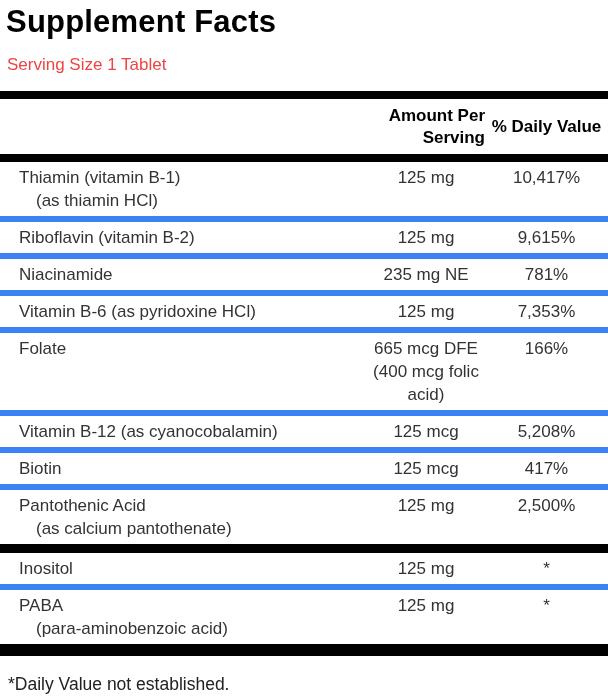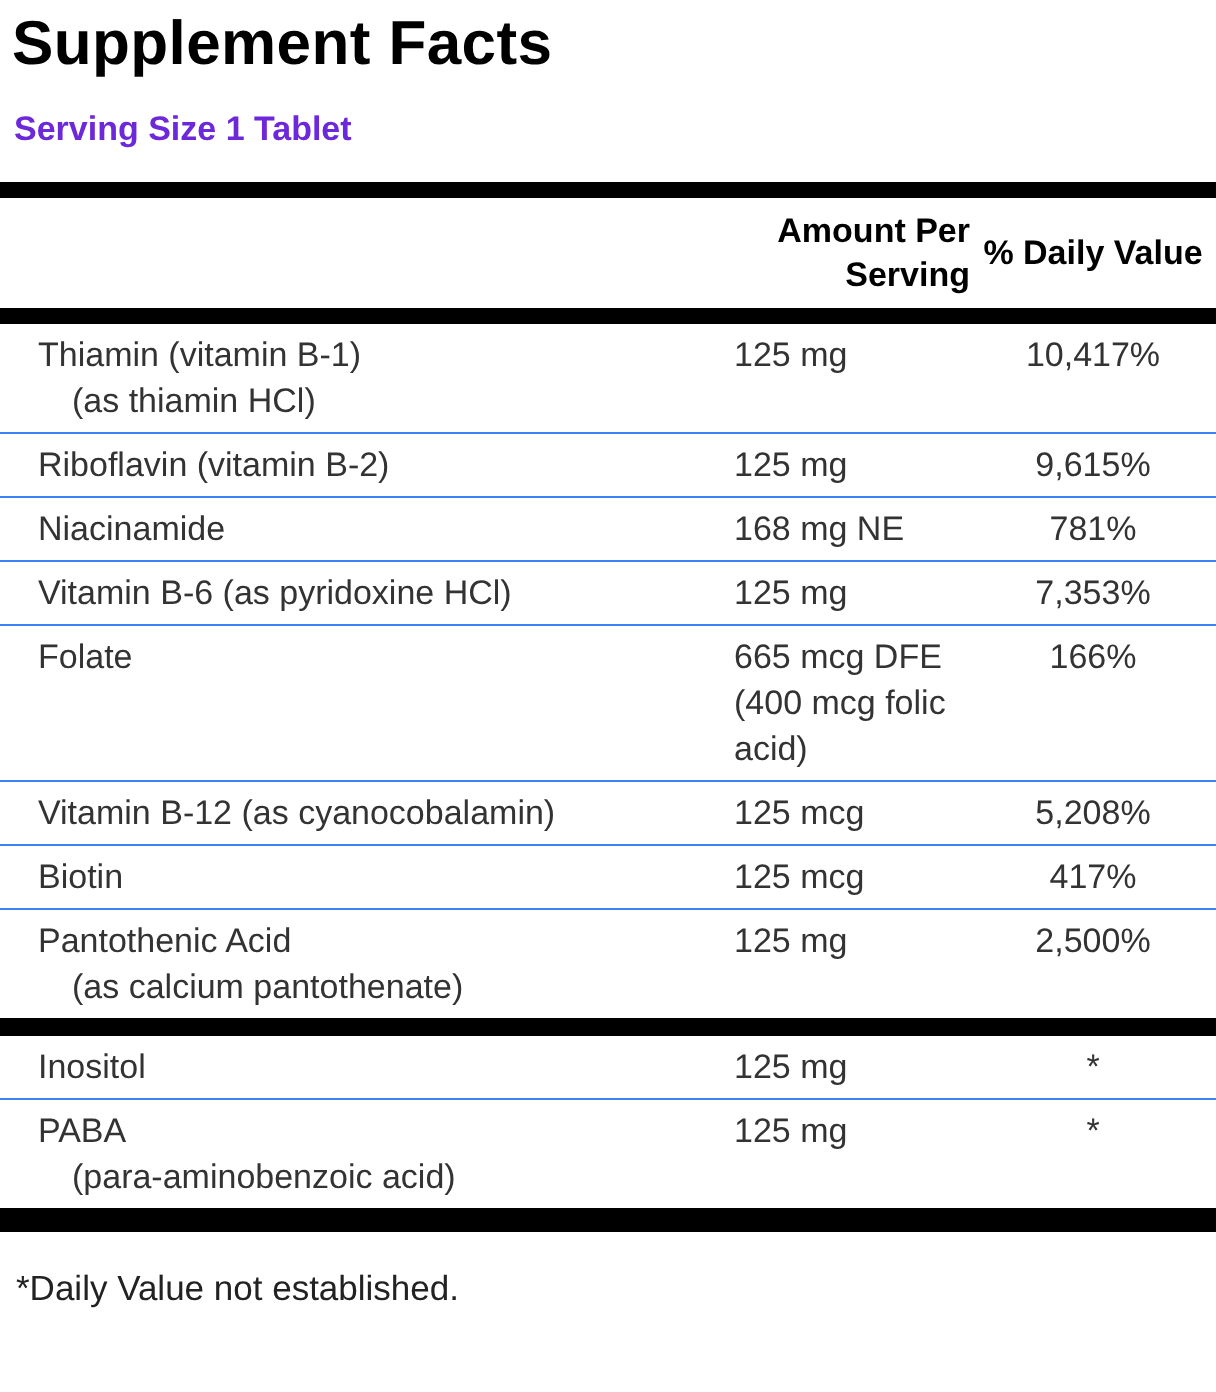--- a/index.html
+++ b/index.html
@@ -8,23 +8,22 @@
     font-family: "Liberation Sans", sans-serif;
     color: #333333;
   }
   .panel { width: 604px; }
 
   .title {
     font-weight: bold; font-size: 31px; line-height: 36px;
     color: #000000; margin: 4px 0 0 6px; letter-spacing: 0.2px;
   }
   .serving {
-    font-size: 17px; line-height: 22px; color: #6d28d9;
+    font-size: 17px; line-height: 22px; color: #ef4444;
     margin: 14px 0 0 7px;
-    font-weight: bold;
   }
 
   .bar { width: 608px; background: #000000; }
   .bar-top    { height: 8px; margin-top: 15px; }
   .bar-head   { height: 8px; }
   .bar-mid    { height: 9px; }
   .bar-bottom { height: 12px; }
 
   table { border-collapse: collapse; table-layout: fixed; width: 608px; }
   col.c-name   { width: 367px; }
@@ -37,24 +36,24 @@
   }
   th.h-name   { text-align: left; }
   th.h-amount { text-align: right; }
   th.h-dv     { text-align: center; white-space: nowrap; }
 
   td {
     font-size: 17px; line-height: 23px; vertical-align: top;
     padding: 4px 0; color: #333333;
   }
   td.name   { text-align: left; padding-left: 19px; }
-  td.amount { text-align: left; }
+  td.amount { text-align: center; }
   td.dv     { text-align: center; }
 
-  tr + tr td { border-top: 1px solid #3b82f6; }
+  tr + tr td { border-top: 6px solid #3b82f6; }
   .sub { padding-left: 17px; }
 
   .footnote {
     font-size: 17.5px; line-height: 24px; color: #222222;
     margin: 16px 0 0 8px;
   }
 </style>
 </head>
 <body>
 
@@ -101,21 +100,21 @@
           <td class="name">
             <div>Riboflavin (vitamin B-2)</div>
           </td>
           <td class="amount">125 mg</td>
           <td class="dv">9,615%</td>
         </tr>
         <tr>
           <td class="name">
             <div>Niacinamide</div>
           </td>
-          <td class="amount">168 mg NE</td>
+          <td class="amount">235 mg NE</td>
           <td class="dv">781%</td>
         </tr>
         <tr>
           <td class="name">
             <div>Vitamin B-6 (as pyridoxine HCl)</div>
           </td>
           <td class="amount">125 mg</td>
           <td class="dv">7,353%</td>
         </tr>
         <tr>

